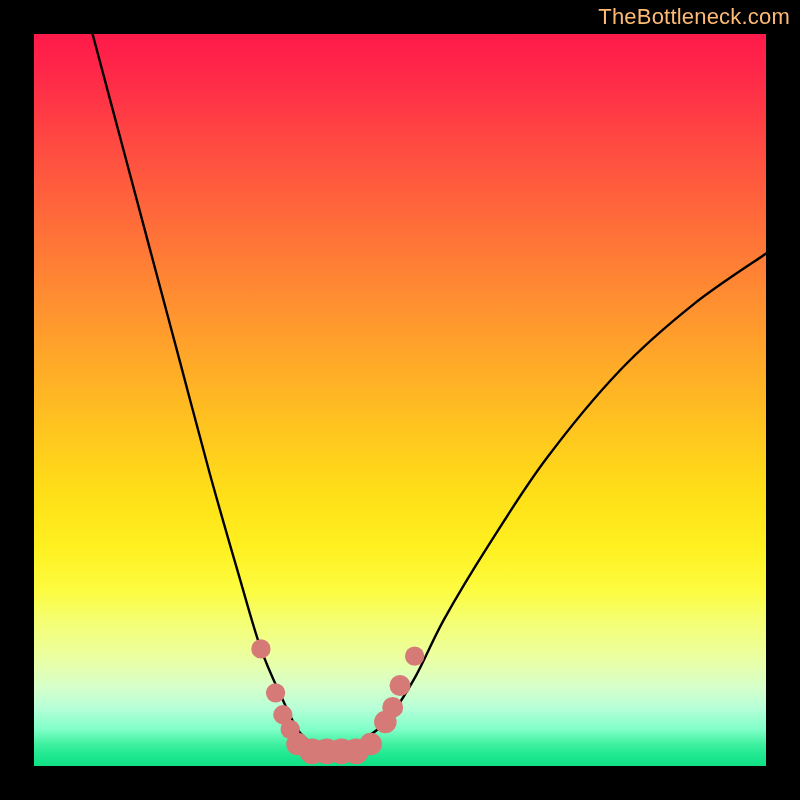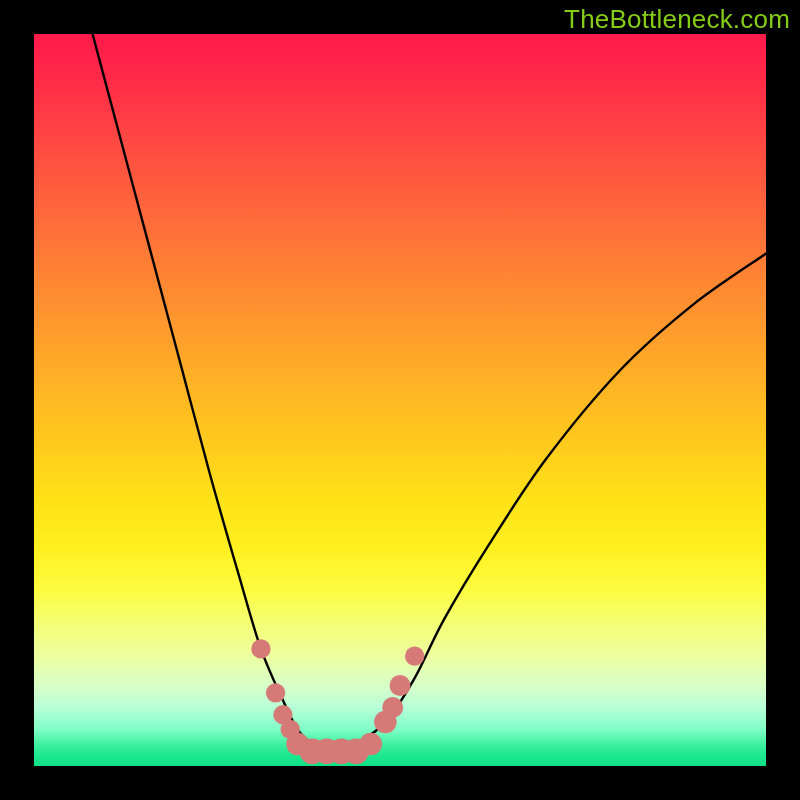--- a/index.html
+++ b/index.html
@@ -54,22 +54,22 @@
   svg.curve {
     position: absolute;
     inset: 0;
     width: 732px;
     height: 732px;
   }
   .watermark {
     position: absolute;
     top: 4px;
     right: 10px;
-    color: #84cc16;
-    font-size: 26px;
+    color: #fdba74;
+    font-size: 22px;
     font-weight: 500;
     letter-spacing: 0.2px;
   }
 </style>
 </head>
 <body>
 
 <div class="frame">
   <div class="plot-area">
     <div class="gradient"></div>

